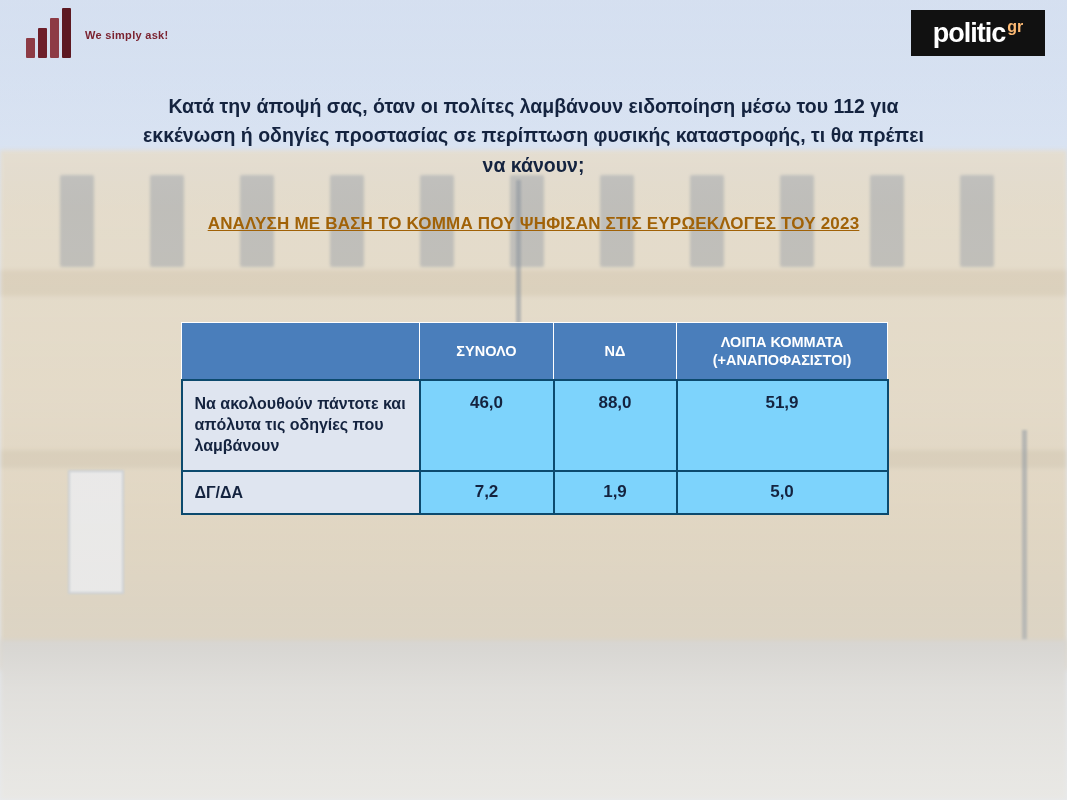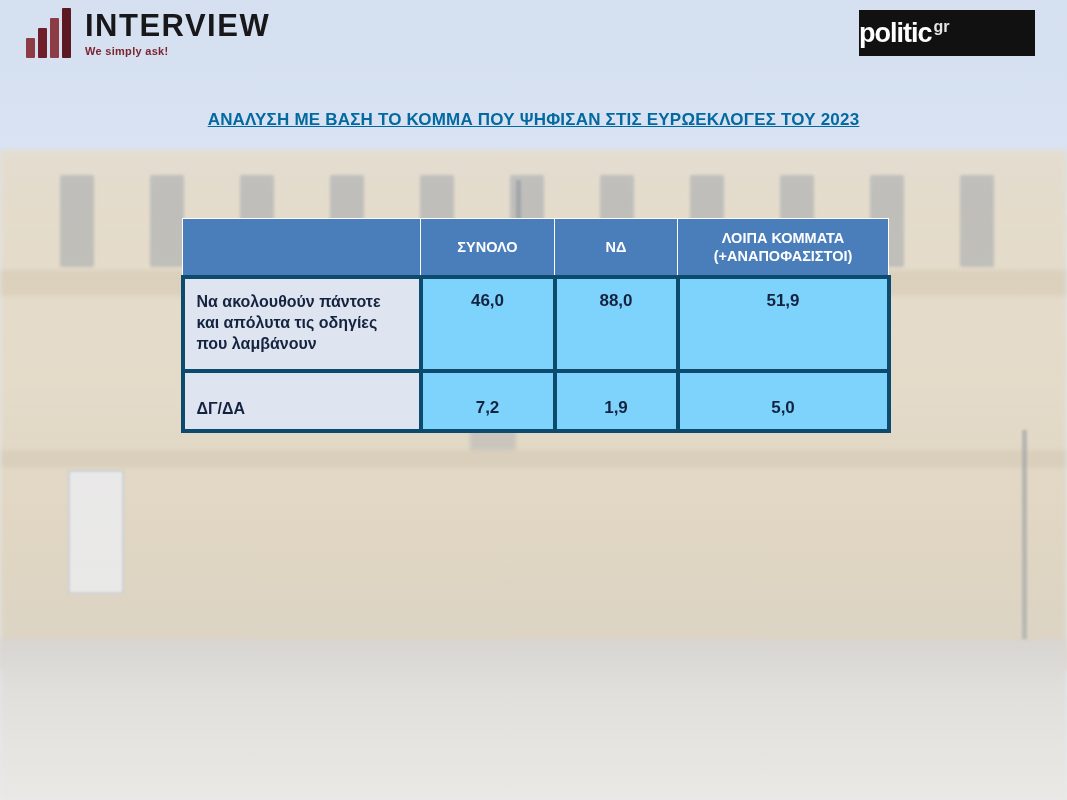--- a/index.html
+++ b/index.html
@@ -138,37 +138,38 @@
   }
   .logo-sub {
     margin-top: 5px;
     font-size: 11px;
     font-weight: bold;
     color: #7b2330;
     letter-spacing: .3px;
   }
   .logo-right {
     position: absolute;
-    right: 32px;
+    right: 22px;
     top: 10px;
-    width: 176px;
+    width: 134px;
     height: 46px;
     background: #111111;
     display: flex;
     align-items: center;
+    justify-content: center;
   }
   .logo-right .politic {
     color: #ffffff;
     font-size: 27px;
     font-weight: bold;
     letter-spacing: -1px;
     font-family: "Liberation Sans", sans-serif;
   }
   .logo-right .gr {
-    color: #e5e5e5;
+    color: #fdba74;
     font-size: 16px;
     font-weight: bold;
     margin-left: 2px;
     align-self: flex-start;
     margin-top: 8px;
   }
 
   
   .content {
     position: relative;
@@ -182,21 +183,21 @@
     font-weight: bold;
     color: #14233f;
     line-height: 1.5;
     font-family: "Liberation Sans", sans-serif;
   }
   .subtitle {
     margin: 34px auto 0;
     text-align: center;
     font-size: 17px;
     font-weight: bold;
-    color: #0369a1;
+    color: #a16207;
     text-decoration: underline;
     letter-spacing: .2px;
   }
 
   
   .table-wrap {
     width: 706px;
     margin: 88px auto 0;
   }
   table.poll {
@@ -212,42 +213,42 @@
     padding: 10px 8px;
     text-align: center;
     border: 1px solid #ffffff;
     vertical-align: middle;
     line-height: 1.25;
   }
   table.poll th.corner {
     background: #4a7ebb;
   }
   table.poll td {
-    border: 4px solid #0c4a6e;
+    border: 2px solid #0c4a6e;
     vertical-align: top;
     font-size: 16px;
     color: #14233f;
   }
   table.poll td.label {
     background: #dfe5f0;
     font-weight: bold;
     padding: 12px 12px 14px 12px;
     line-height: 1.32;
     text-align: left;
   }
   table.poll td.val {
     background: #7dd3fc;
     font-weight: bold;
     text-align: center;
     padding: 12px 6px;
     font-size: 17px;
   }
   table.poll tr.short td.label,
   table.poll tr.short td.val {
-    padding-top: 25px;
+    padding-top: 10px;
     padding-bottom: 10px;
   }
   col.c0 { width: 238px; }
   col.c1 { width: 134px; }
   col.c2 { width: 123px; }
   col.c3 { width: 211px; }
 </style>
 </head>
 <body>
 
@@ -278,33 +279,33 @@
 
 <div class="header">
   <div class="logo-left">
     <span class="logo-bars">
       <i></i>
         <i></i>
         <i></i>
         <i></i>
     </span>
     <span class="logo-text">
-      <div class="logo-title">INTERVIEW</div>
       <div class="logo-sub">We simply ask!</div>
     </span>
   </div>
 
   <div class="logo-right">
     <span class="politic">politic</span>
     <span class="gr">gr</span>
   </div>
 </div>
 
 <div class="content">
 
+  <div class="question">Κατά την άποψή σας, όταν οι πολίτες λαμβάνουν ειδοποίηση μέσω του 112 για εκκένωση ή οδηγίες προστασίας σε περίπτωση φυσικής καταστροφής, τι θα πρέπει να κάνουν;</div>
 
   <div class="subtitle">ΑΝΑΛΥΣΗ ΜΕ ΒΑΣΗ ΤΟ ΚΟΜΜΑ ΠΟΥ ΨΗΦΙΣΑΝ ΣΤΙΣ ΕΥΡΩΕΚΛΟΓΕΣ ΤΟΥ 2023</div>
 
   <div class="table-wrap">
     <table class="poll">
       <colgroup>
         <col class="c0">
           <col class="c1">
           <col class="c2">
           <col class="c3">

